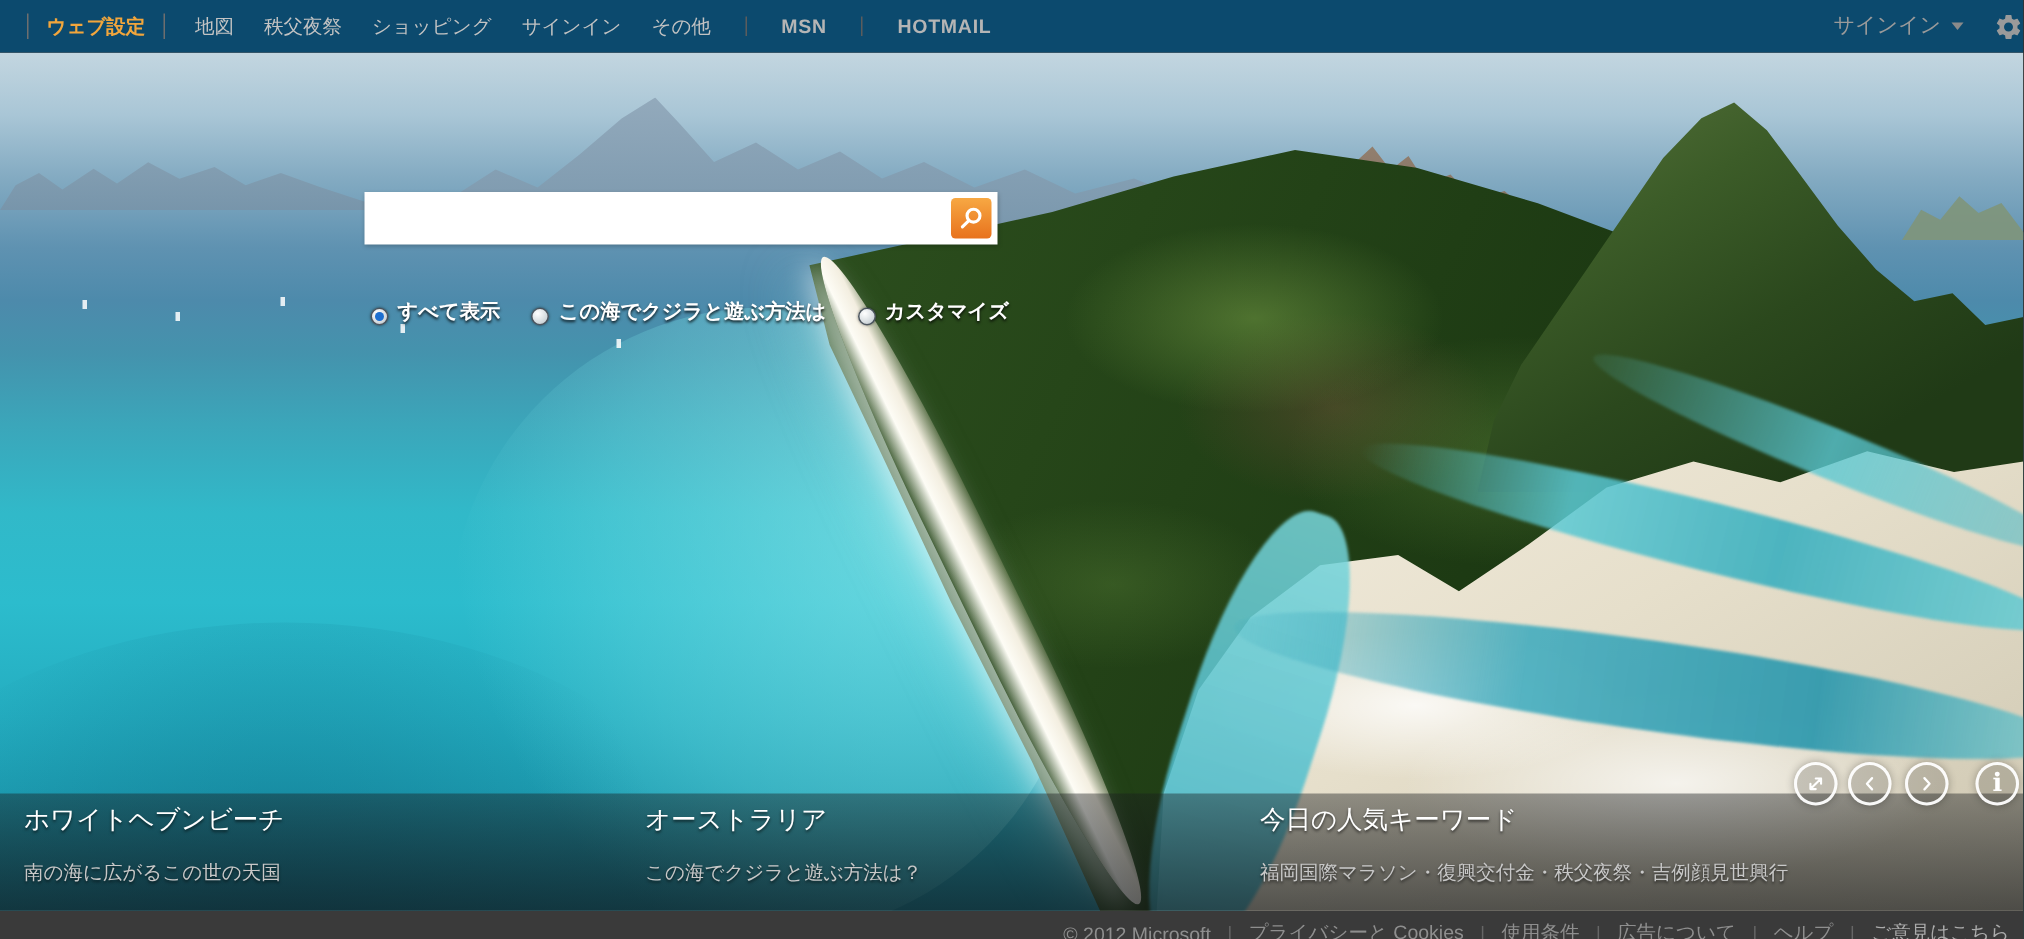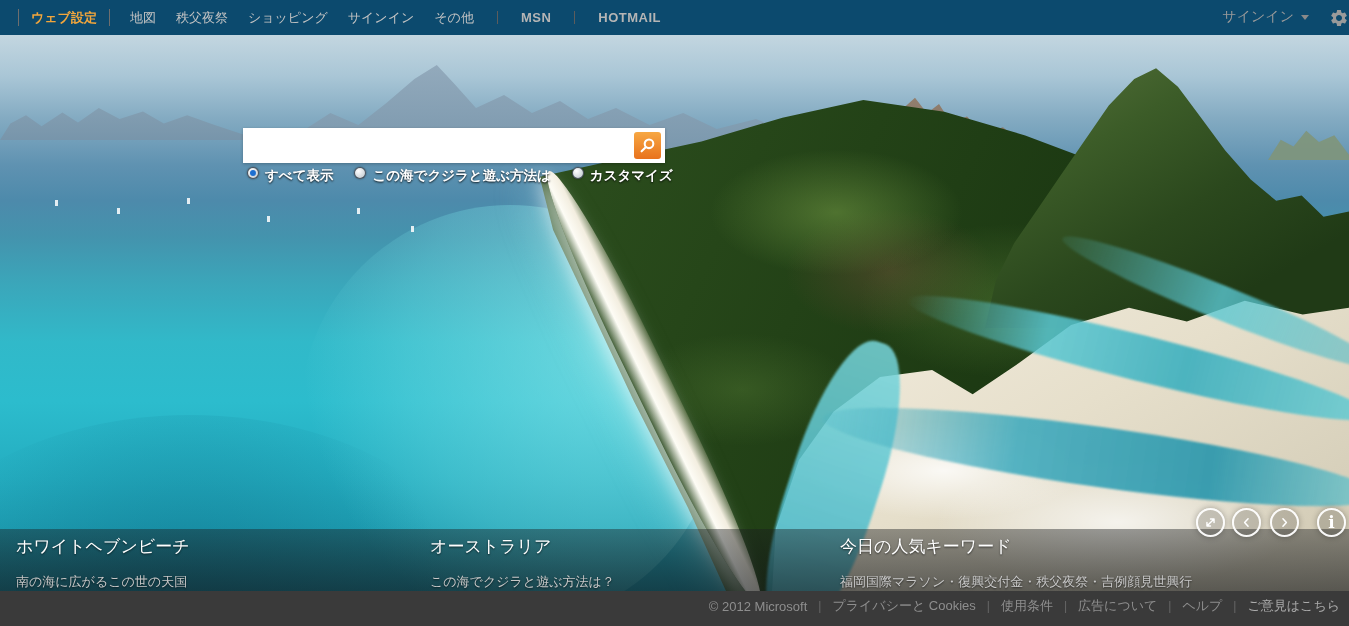--- a/index.html
+++ b/index.html
@@ -83,21 +83,21 @@
   .searchbox { position:absolute; left:243px; top:93px; width:422px; height:35px; background:#fff;
                z-index:10; box-shadow:0 1px 3px rgba(0,0,0,.25); }
   .searchbox input { position:absolute; inset:0; border:none; outline:none; background:transparent;
                      font-size:18px; padding:0 40px 0 10px; font-family:inherit; }
   .search-btn { position:absolute; right:4px; top:4px; width:27px; height:27px; border:none; border-radius:3px;
                 background:linear-gradient(#f7a843,#e8721d); display:flex; align-items:center; justify-content:center;
                 cursor:pointer; }
   .search-options { position:absolute; left:247px; top:132px; display:flex; align-items:center; gap:21px;
                     color:#fff; font-size:13.5px; font-weight:bold; z-index:10;
                     text-shadow:0 1px 2px rgba(0,0,0,.85); white-space:nowrap; }
-  .option { display:flex; align-items:flex-start; cursor:pointer; }
+  .option { display:flex; align-items:flex-end; cursor:pointer;margin-top:32px; }
   .radio { width:12px; height:12px; border-radius:50%; margin-right:6px; position:relative;
            background:radial-gradient(circle at 35% 30%, #ffffff, #cfd6da 70%, #9aa4ac);
            border:1px solid rgba(50,60,70,.85); box-shadow:0 0 2px rgba(0,0,0,.5); flex:none; }
   .radio .radio-dot { position:absolute; left:2px; top:2px; width:6px; height:6px; border-radius:50%; background:#1d6fd0; }
 
   
   .hero-btn { position:absolute; top:473px; width:29px; height:29px; border-radius:50%;
               border:2px solid rgba(255,255,255,.95); background:rgba(40,40,40,.18);
               display:flex; align-items:center; justify-content:center; cursor:pointer;
               box-shadow:0 0 6px rgba(0,0,0,.3); z-index:20; }
@@ -106,21 +106,21 @@
 
   
   .captions { position:absolute; left:0; right:0; bottom:19px; height:78px; z-index:15;
               background:linear-gradient(180deg, rgba(25,28,30,.42), rgba(16,18,20,.68)); }
   .caption-col { position:absolute; top:7px; white-space:nowrap; }
   .caption-col.c0 { left:16px; } .caption-col.c1 { left:430px; } .caption-col.c2 { left:840px; }
   .caption-title { color:#fff; font-size:17px; line-height:1.25; cursor:pointer; text-shadow:0 1px 2px rgba(0,0,0,.6); }
   .caption-sub { color:#c8c8c8; font-size:13px; margin-top:16px; text-shadow:0 1px 2px rgba(0,0,0,.6); }
 
   
-  .footer { position:absolute; left:0; right:0; bottom:0; height:35px; background:#3a3a3a; z-index:30; }
+  .footer { position:absolute; left:0; right:0; bottom:0; height:19px; background:#3a3a3a; z-index:30; }
   .footer-links { position:absolute; right:9px; top:6px; display:flex; align-items:center;
                   font-size:13px; color:#8e8e8e; white-space:nowrap; }
   .footer-sep { color:#666; margin:0 11px; font-size:12px; }
   .footer-link { cursor:pointer; }
   .footer-link.bright { color:#ababab; }
 </style>
 </head>
 <body>
 
 <div class="page">

